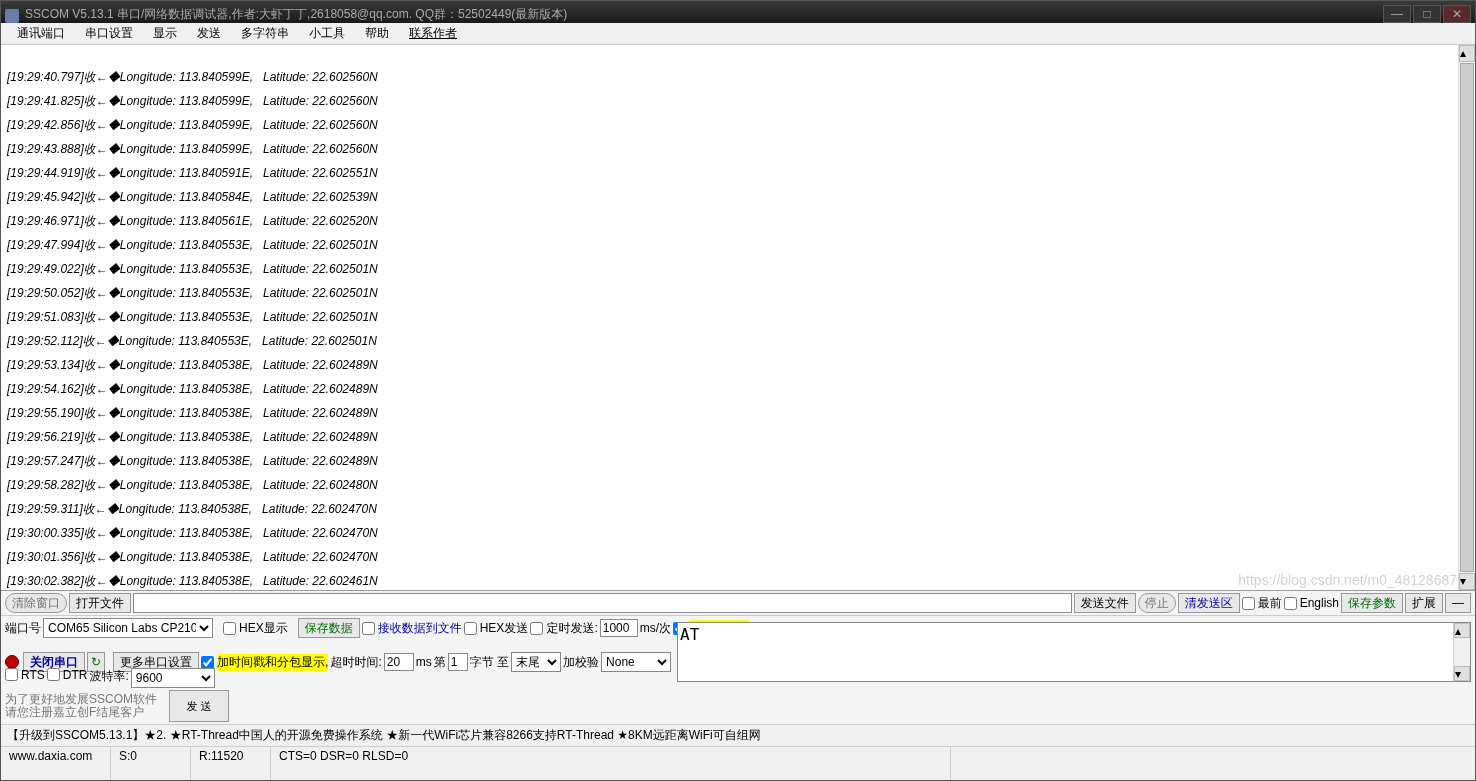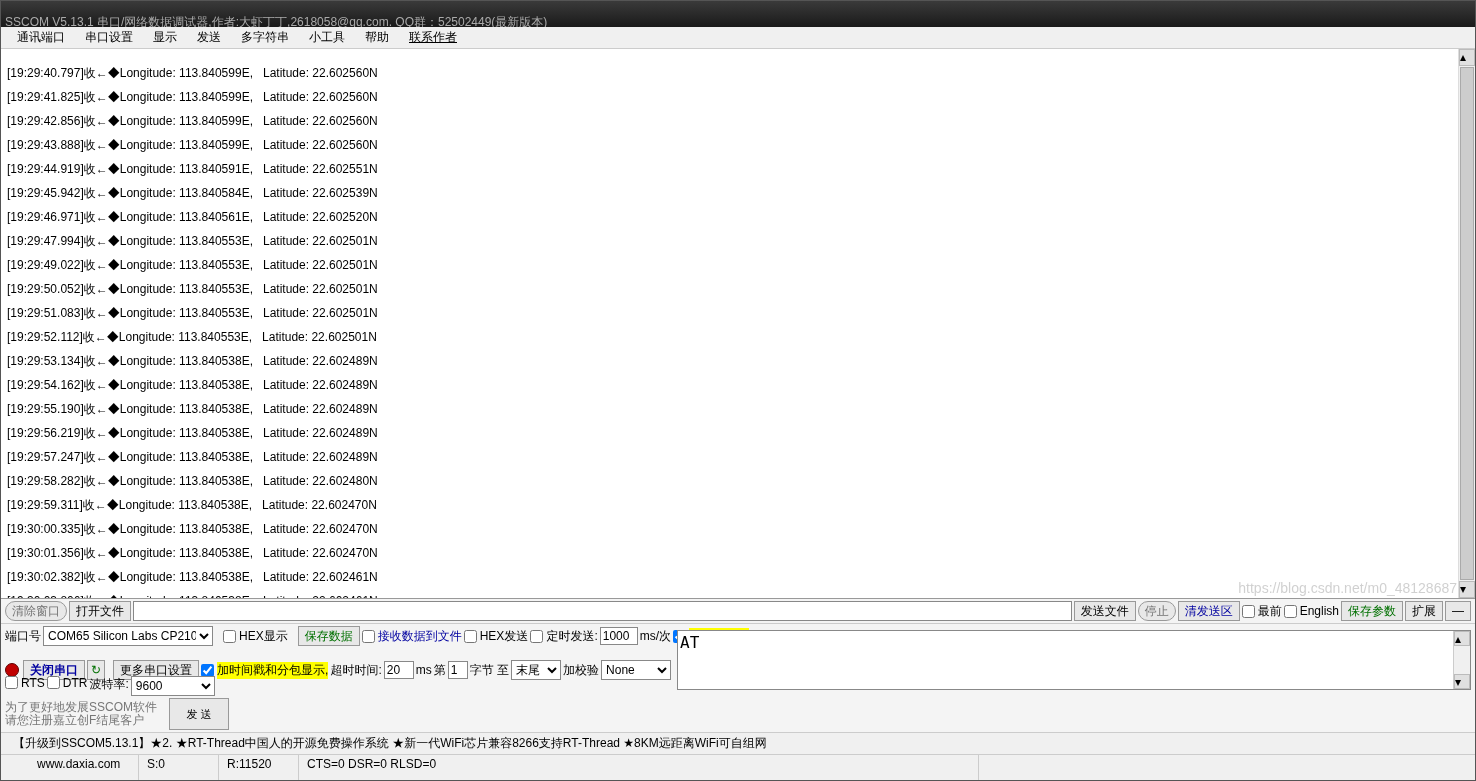--- a/index.html
+++ b/index.html
@@ -1,28 +1,28 @@
 <!DOCTYPE html>
 <html><head>
 <meta charset="utf-8">
 <style>
 * { margin: 0; padding: 0; box-sizing: border-box; font-family: "SimSun", "宋体", sans-serif; font-size: 12px; }
 html, body { width: 1476px; height: 781px; overflow: hidden; background: #fff; }
 .window { width: 100%; height: 100%; display: flex; flex-direction: column; border: 1px solid #555; }
-.titlebar { background: linear-gradient(#3a3a3a, #1a1a1a); color: #aaa; height: 22px; display: flex; align-items: flex-start; padding: 13px 4px; flex-direction: column; }
+.titlebar { background: linear-gradient(#3a3a3a, #1a1a1a); color: #aaa; height: 22px; display: flex; align-items: flex-end; padding: 0 4px; }
 .titlebar-icon { width: 14px; height: 14px; background: #6a7aaa; border-radius: 2px; margin-right: 6px; }
 .titlebar-text { flex: 1; }
 .win-controls { display: flex; }
 .win-btn { width: 28px; height: 18px; margin-left: 2px; background: #333; color: #aaa; text-align: center; line-height: 16px; border: 1px solid #555; cursor: pointer; }
 .win-close { background: #5a2a2a; }
 .menubar { background: #f0f0f0; border-bottom: 1px solid #ccc; height: 22px; display: flex; align-items: center; padding: 0 6px; }
 .menu-item { padding: 2px 10px; cursor: pointer; }
 .menu-item.highlight { color: #000; text-decoration: underline; text-align: center; }
 .terminal-area { flex: 1; background: #fff; overflow: hidden; position: relative; }
-.terminal-lines { padding: 12px 6px; font-family: "Consolas", "Courier New", monospace; font-size: 12px; color: #000; white-space: pre; }
+.terminal-lines { padding: 20px 6px; font-family: "Consolas", "Courier New", monospace; font-size: 12px; color: #000; white-space: pre; font-style: italic; }
 .terminal-lines div { line-height: 24px; }
 .scrollbar-v { position: absolute; right: 0; top: 0; width: 17px; height: 100%; background: #f0f0f0; border-left: 1px solid #ddd; }
 .sb-btn { width: 100%; height: 17px; background: #e0e0e0; border: 1px solid #bbb; }
 .sb-thumb { position: absolute; left: 1px; right: 1px; background: #cdcdcd; border: 1px solid #aaa; }
 .controls { border-top: 1px solid #999; background: #f4f4f4; }
 .row { display: flex; align-items: center; padding: 2px 4px; gap: 2px; }
 .btn { background: #e8e8e8; border: 1px solid #999; padding: 2px 6px; cursor: pointer; height: 20px; line-height: 14px; }
 .btn-red { color: #737373; border-radius: 10px; }
 .btn-green { color: #007000; }
 .btn-blue { color: #0000a0; }
@@ -31,22 +31,22 @@
 .chk { margin-right: 1px; }
 .hl-yellow { background: #ffff00; }
 .row.top-controls { border-bottom: 1px solid #ccc; }
 .label { white-space: nowrap; }
 .filename-box { flex: 1; background: #fff; border: 1px solid #888; height: 20px; }
 .send-text { flex: 1; background: #fff; border: 1px solid #888; height: 62px; padding: 2px; font-family: Consolas, monospace; position: relative; }
 .send-text textarea { width: 100%; height: 100%; border: none; outline: none; resize: none; font-family: Consolas, monospace; font-size: 16px; }
 .send-text .sb { position: absolute; right: 0; top: 0; bottom: 0; width: 17px; background:#f0f0f0; border-left:1px solid #ccc;}
 .send-text .sb .sb-btn{height:15px;}
 .big-send { width: 60px; height: 32px; font-size: 11px; }
-.footer-promo { background: #f0f0f0; border-top: 1px solid #ccc; padding: 2px 12px; }
-.statusbar { background: #f0f0f0; border-top: 1px solid #ccc; display: flex; height: 26px; align-items: center; padding-left: 28px; }
+.footer-promo { background: #f0f0f0; border-top: 1px solid #ccc; padding: 2px 6px; }
+.statusbar { background: #f0f0f0; border-top: 1px solid #ccc; display: flex; height: 34px; align-items: center; }
 .status-cell { border-right: 1px solid #ccc; padding: 0 8px; height: 100%; line-height: 18px; }
 .watermark { position: absolute; right: 18px; bottom: 2px; color: rgba(120,120,120,0.35); font-size: 14px; font-family: Arial; pointer-events: none; }
 .red-q { color: red; font-weight: bold; }
 .rec-dot { width: 14px; height: 14px; border-radius: 50%; background: #c00000; border: 1px solid #600000; margin-right: 2px; }
 .left-note { font-size: 11px; color: #777; line-height: 13px; }
 </style>
 </head>
 <body>
 
 <div class="window">

